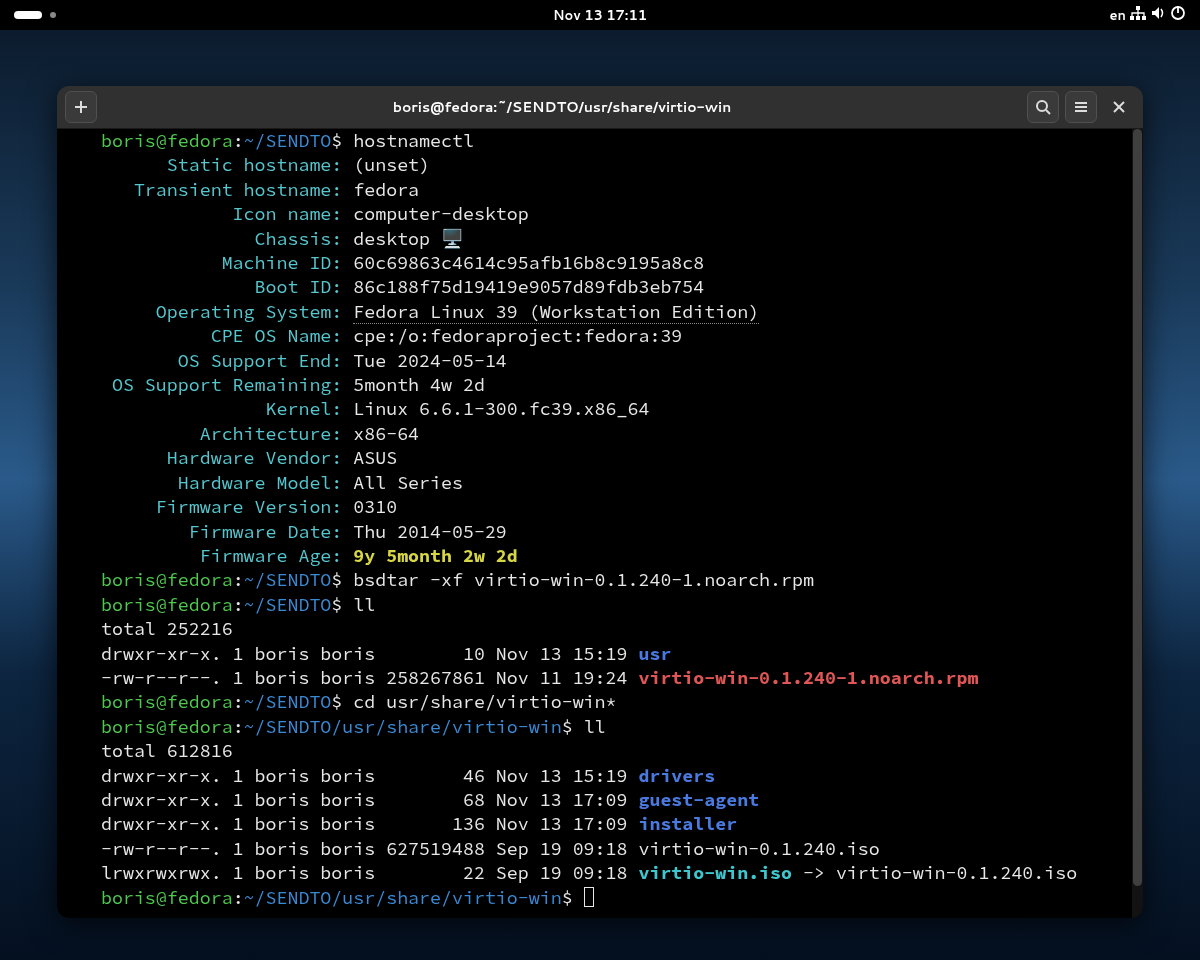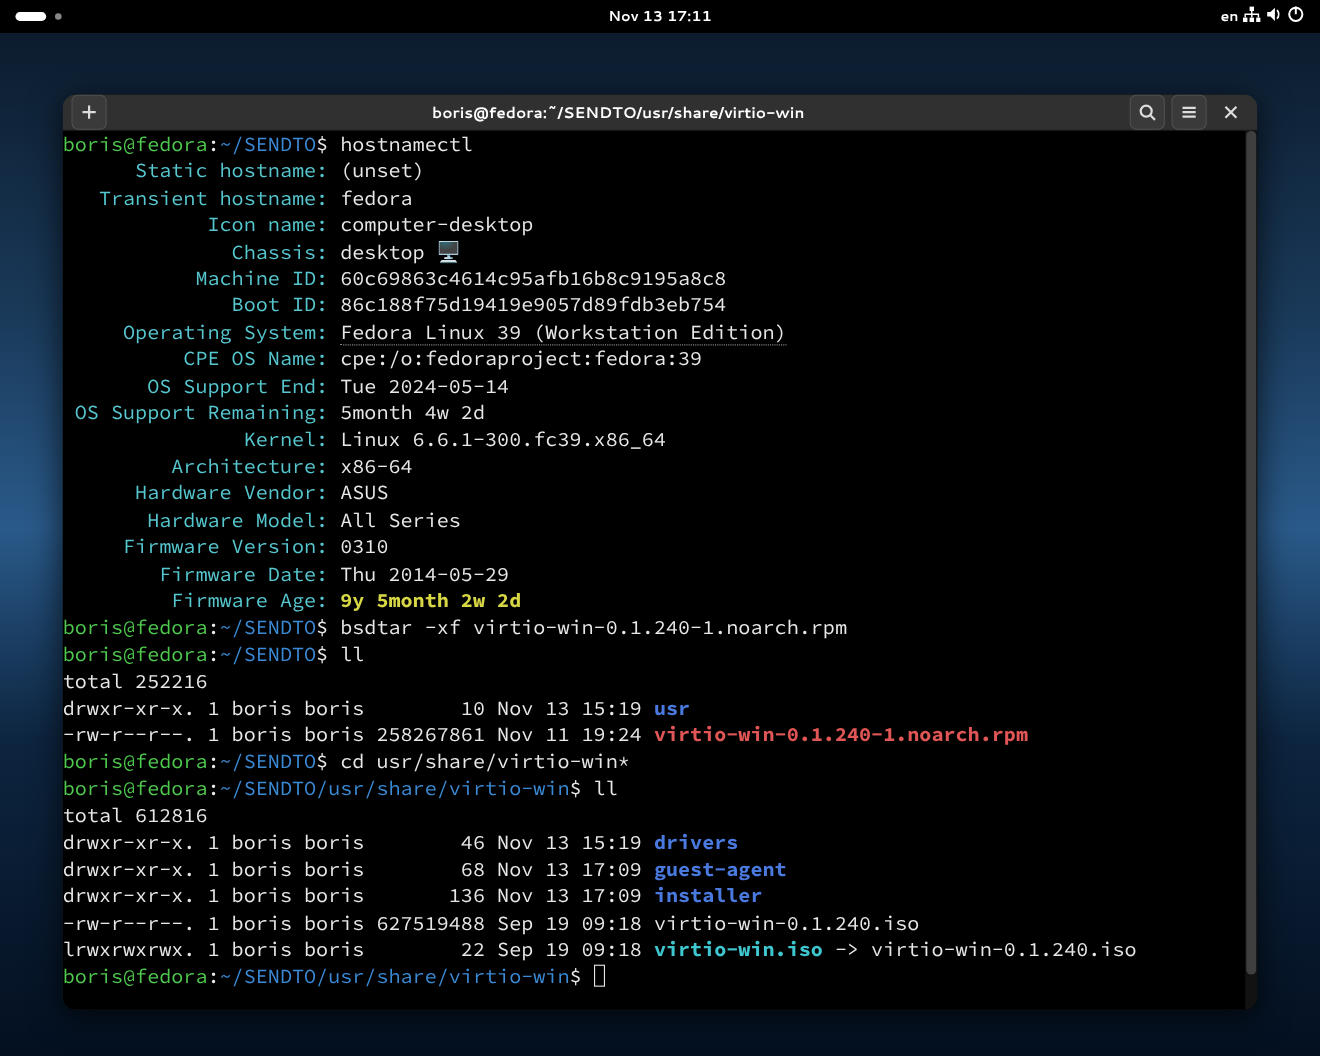--- a/index.html
+++ b/index.html
@@ -43,21 +43,21 @@
   width: 1086px;
   height: 832px;
   background: #1b1b1b;
   border-radius: 12px;
   box-shadow: 0 6px 30px rgba(0,0,0,0.7);
   overflow: hidden;
   display: flex;
   flex-direction: column;
 }
 .term-header {
-  height: 33px;
+  height: 43px;
   background: #303030;
   display: flex;
   align-items: center;
   padding: 0 8px;
   border-bottom: 1px solid #1a1a1a;
 }
 .term-header-btn {
   width: 32px; height: 32px;
   display: flex; align-items: center; justify-content: center;
   border-radius: 6px;
@@ -75,21 +75,21 @@
   flex: 1;
   background: #000;
   color: #e8e8e8;
   font-family: "Source Code Pro", "DejaVu Sans Mono", monospace;
   font-size: 18.3px;
   line-height: 24.4px;
   padding: 0;
   overflow: hidden;
   position: relative;
 }
-.term-content { padding: 0 4px 0 0; white-space: pre; }
+.term-content { padding: 0 4px 0 0; white-space: pre; margin-left: 44px; }
 .scrollbar {
   position: absolute; right: 0; top: 0; width: 11px; height: 100%;
   background: #121212;
 }
 .scrollbar-thumb {
   position: absolute; left: 1px; right: 1px; top: 0; height: 96%;
   background: #3f3f3f;
   border-radius: 5px;
 }
 .green { color: #4ec94e; }

